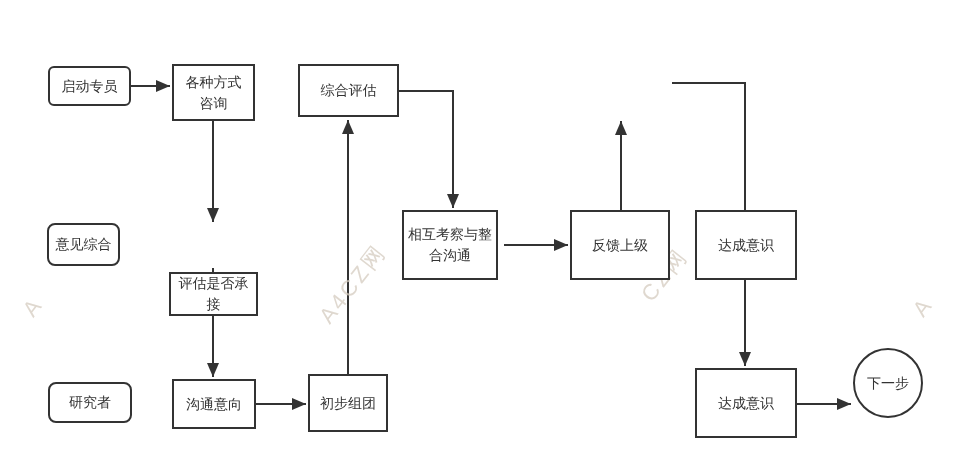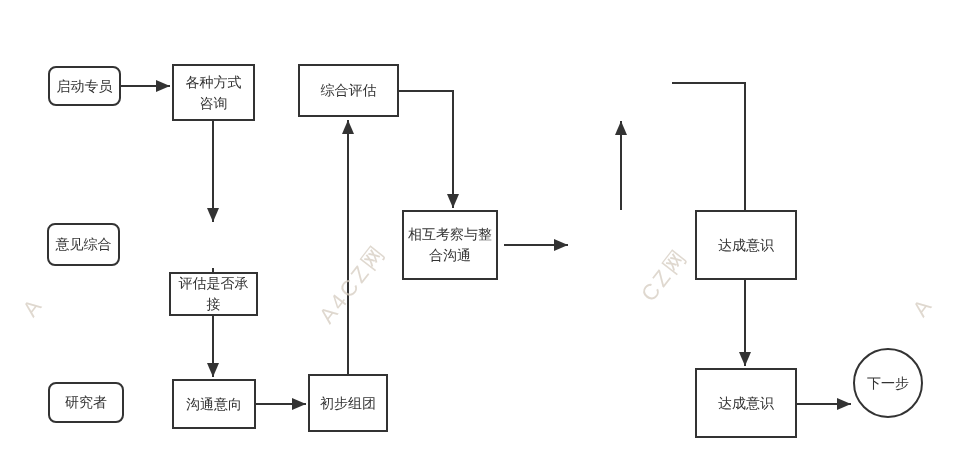--- a/index.html
+++ b/index.html
@@ -75,31 +75,32 @@
     <path d="M256 404 L306 404" fill="none" stroke="#333333" stroke-width="2" marker-end="url(#arrow)"></path>
     <path d="M348 374 L348 120" fill="none" stroke="#333333" stroke-width="2" marker-end="url(#arrow)"></path>
     <path d="M399 91 L453 91 L453 208" fill="none" stroke="#333333" stroke-width="2" marker-end="url(#arrow)"></path>
     <path d="M504 245 L568 245" fill="none" stroke="#333333" stroke-width="2" marker-end="url(#arrow)"></path>
     <path d="M621 210 L621 121" fill="none" stroke="#333333" stroke-width="2" marker-end="url(#arrow)"></path>
     <path d="M672 83 L745 83 L745 211" fill="none" stroke="#333333" stroke-width="2"></path>
     <path d="M745 280 L745 366" fill="none" stroke="#333333" stroke-width="2" marker-end="url(#arrow)"></path>
     <path d="M797 404 L851 404" fill="none" stroke="#333333" stroke-width="2" marker-end="url(#arrow)"></path>
   </svg>
 
-  <div class="node lane" style="left:48px; top:66px; width:73px; height:40px;">启动专员</div>
+  <div class="node lane" style="left:48px; top:66px; width:83px; height:40px;border-radius:6px;">启动专员</div>
   <div class="node lane" style="left:47px; top:223px; width:73px; height:43px;">意见综合</div>
-  <div class="node lane" style="left:48px; top:382px; width:76px; height:41px;">研究者</div>
+  <div class="node lane" style="left:48px; top:382px; width:84px; height:41px;">研究者</div>
 
   <div class="node" style="left:172px; top:64px; width:83px; height:57px;">各种方式
 咨询</div>
   <div class="node" style="left:298px; top:64px; width:101px; height:53px;">综合评估</div>
   <div class="node" style="left:169px; top:224px; width:89px; height:44px;margin-top:48px;">评估是否承
 接</div>
   <div class="node" style="left:402px; top:210px; width:96px; height:70px;">相互考察与整
 合沟通</div>
+  <div class="node" style="left:570px; top:210px; width:100px; height:70px;">反馈上级</div>
   <div class="node" style="left:695px; top:210px; width:102px; height:70px;">达成意识</div>
   <div class="node" style="left:172px; top:379px; width:84px; height:50px;">沟通意向</div>
   <div class="node" style="left:308px; top:374px; width:80px; height:58px;">初步组团</div>
   <div class="node" style="left:695px; top:368px; width:102px; height:70px;">达成意识</div>
 
   <div class="node terminator" style="left:853px; top:348px; width:70px; height:70px;font-family:Liberation Serif, serif;">下一步</div>
 
 </div>
 
 </body></html>

